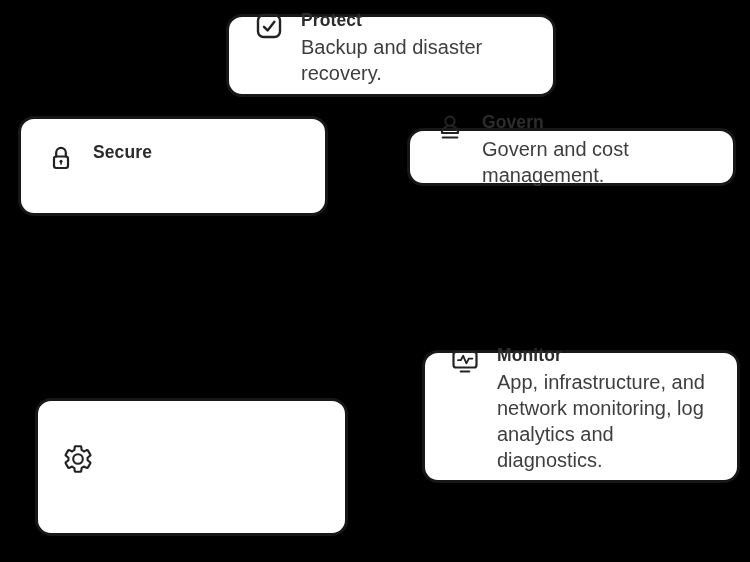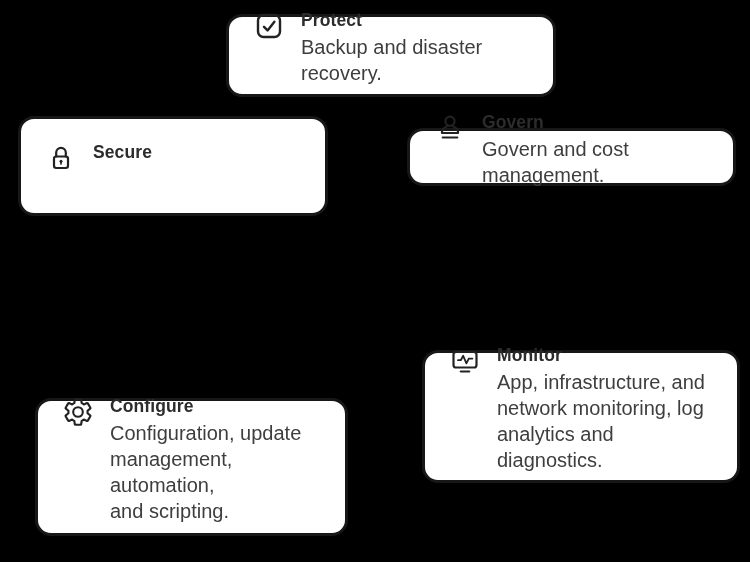--- a/index.html
+++ b/index.html
@@ -135,22 +135,16 @@
     </div>
   </div>
 
   <div class="card card-configure">
     <div class="card-row">
       <span class="icon-wrap">
         <svg viewBox="0 0 24 24" width="32" height="32" fill="none" stroke="#222222" stroke-width="1.6" stroke-linecap="round" stroke-linejoin="round">
           <path d="M19.14,12.94c0.04-0.3,0.06-0.61,0.06-0.94c0-0.32-0.02-0.64-0.07-0.94l2.03-1.58c0.18-0.14,0.23-0.41,0.12-0.61 l-1.92-3.32c-0.12-0.22-0.37-0.29-0.59-0.22l-2.39,0.96c-0.5-0.38-1.03-0.7-1.62-0.94L14.4,2.81c-0.04-0.24-0.24-0.41-0.48-0.41 h-3.84c-0.24,0-0.43,0.17-0.47,0.41L9.25,5.35C8.66,5.59,8.12,5.92,7.63,6.29L5.24,5.33c-0.22-0.08-0.47,0-0.59,0.22L2.74,8.87 C2.62,9.08,2.66,9.34,2.86,9.48l2.03,1.58C4.84,11.36,4.8,11.69,4.8,12s0.02,0.64,0.07,0.94l-2.03,1.58 c-0.18,0.14-0.23,0.41-0.12,0.61l1.92,3.32c0.12,0.22,0.37,0.29,0.59,0.22l2.39-0.96c0.5,0.38,1.03,0.7,1.62,0.94l0.36,2.54 c0.05,0.24,0.24,0.41,0.48,0.41h3.84c0.24,0,0.44-0.17,0.47-0.41l0.36-2.54c0.59-0.24,1.13-0.56,1.62-0.94l2.39,0.96 c0.22,0.08,0.47,0,0.59-0.22l1.92-3.32c0.12-0.22,0.07-0.47-0.12-0.61L19.14,12.94z M12,15.6c-1.98,0-3.6-1.62-3.6-3.6 s1.62-3.6,3.6-3.6s3.6,1.62,3.6,3.6S13.98,15.6,12,15.6z"></path>
         </svg>
       </span>
-      <div class="card-text">
-        <h3 class="card-title">Configure</h3>
-        <p class="card-desc">Configuration, update
-management, automation,
-and scripting.</p>
-      </div>
     </div>
   </div>
 
 </div>
 
 </body></html>

